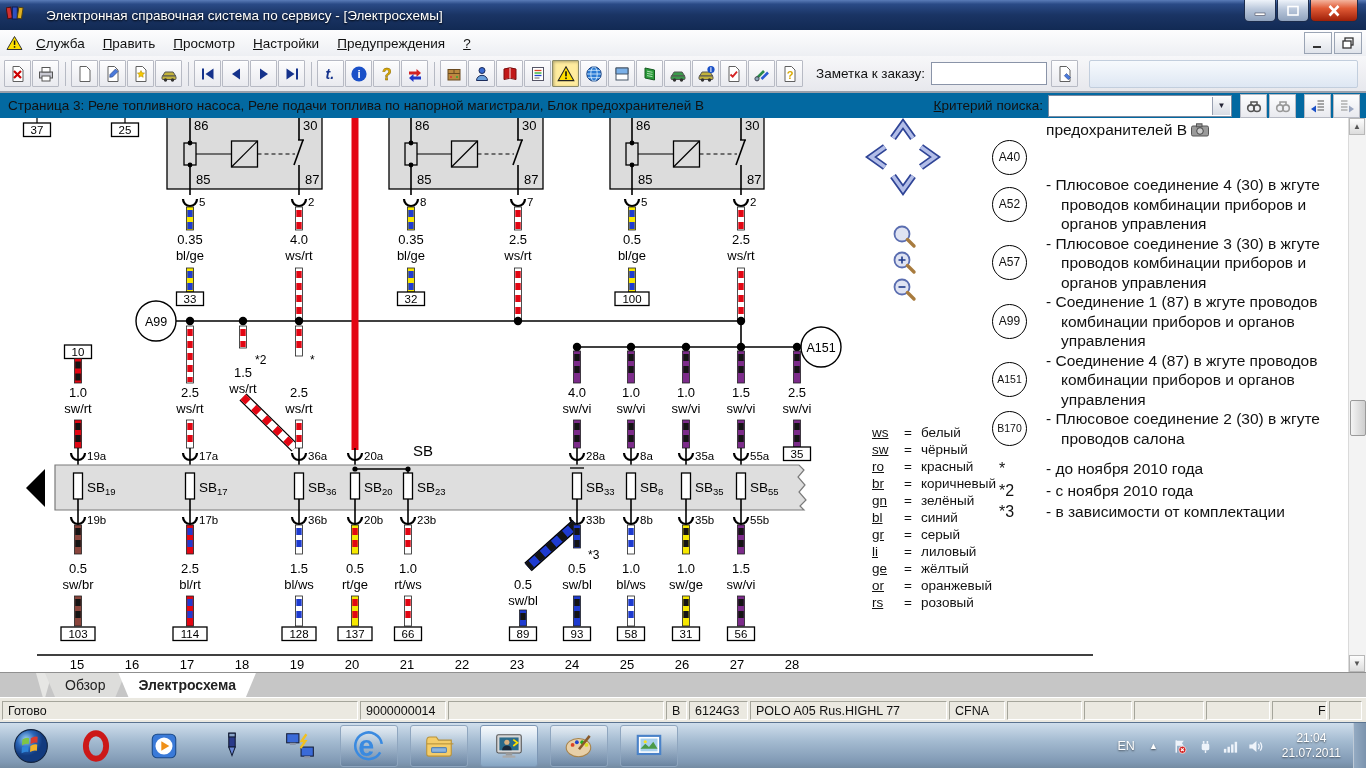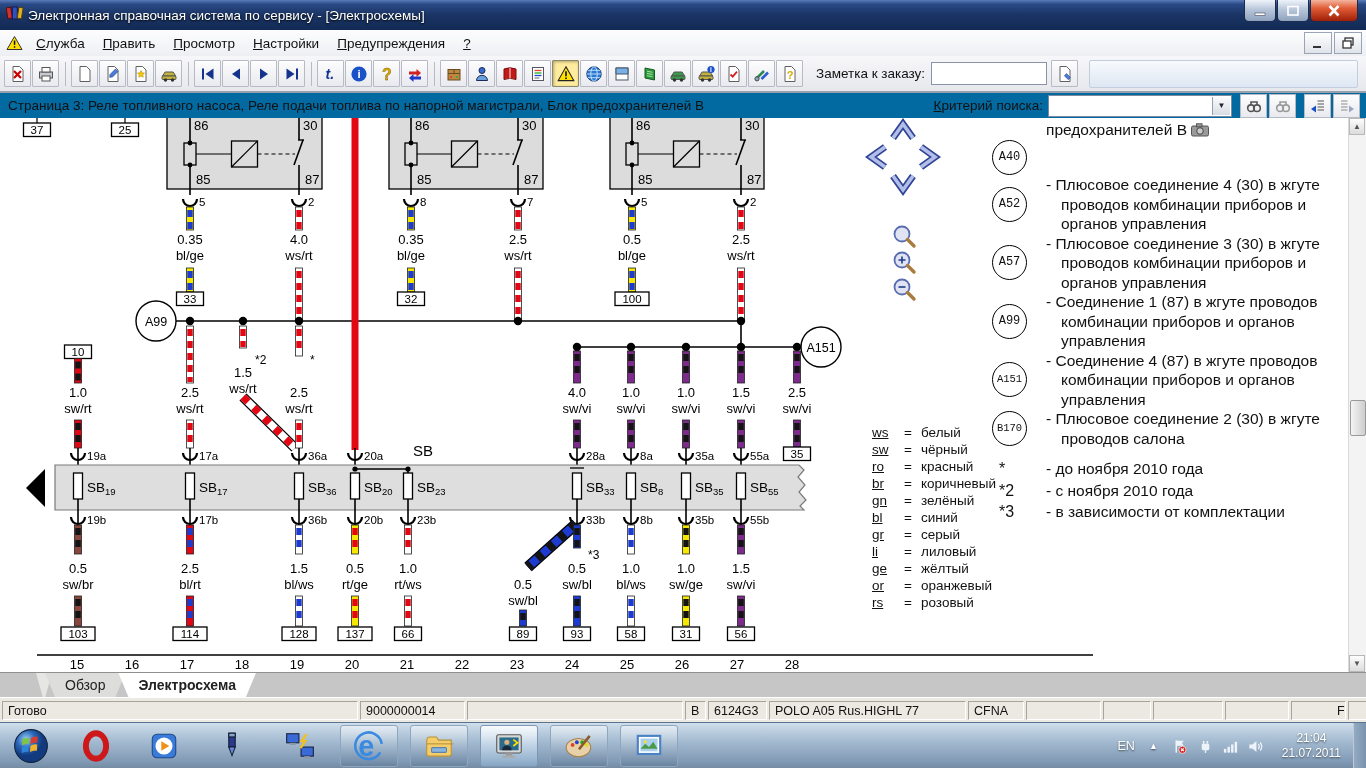--- a/index.html
+++ b/index.html
@@ -2,21 +2,21 @@
 <html><head>
 <meta charset="utf-8">
 <style>
   html,body{margin:0;padding:0;background:#444;}
   #screen{width:1366px;height:768px;position:relative;overflow:hidden;background:#fff;
     font-family:"Liberation Sans",sans-serif;color:#111;}
   
   #titlebar{position:absolute;top:0;left:0;right:0;height:30px;
     background:linear-gradient(#5a7cb8 0%,#2a4a86 14%,#1a3464 50%,#122a54 100%);
     display:flex;align-items:center;padding-left:6px;color:#fff;}
-  #title-text{font-size:13.5px;margin-left:4px;text-shadow:0 1px 2px #000;white-space:nowrap;}
+  #title-text{font-size:13.5px;margin-left:22px;text-shadow:0 1px 2px #000;white-space:nowrap;}
   .wbtns{position:absolute;right:8px;top:0;display:flex;}
   .wb{width:30px;height:21px;margin-left:1px;border:1px solid #1c2c4c;border-top:none;
     border-radius:0 0 5px 5px;background:linear-gradient(#eef3fa,#b8c6da 45%,#8fa2bd);
     display:flex;align-items:center;justify-content:center;}
   .wb.close{width:46px;background:linear-gradient(#f4b49e,#e05a35 40%,#9e1f08);}
   
   #menubar{position:absolute;top:30px;left:0;right:0;height:26px;
     background:linear-gradient(#fdfdfe,#edeff3);border-bottom:1px solid #c3c7cf;
     display:flex;align-items:center;padding-left:4px;font-size:13.5px;}
   .mitem{padding:3px 9px;cursor:default;}
@@ -53,21 +53,21 @@
   .srchgap{width:6px;}
   
   #main{position:absolute;top:118px;left:0;width:1366px;height:554px;background:#fff;}
   #diagram-host{position:absolute;left:0;top:0;width:1100px;height:554px;}
   #diagram-host text{font-family:"Liberation Sans",sans-serif;fill:#000;}
   
   #legend{position:absolute;left:992px;top:2px;width:372px;font-size:15.5px;line-height:19.5px;}
   .lrow{display:flex;align-items:center;}
   .lref{width:54px;flex:none;display:flex;align-items:center;}
   .lcircle{width:33px;height:33px;border:1.4px solid #000;border-radius:50%;
-    display:flex;align-items:center;justify-content:center;font-size:12px;background:transparent;font-family:Liberation Mono, monospace;}
+    display:flex;align-items:center;justify-content:center;font-size:12px;background:transparent;}
   .lcircle.small{font-size:10.5px;}
   .ltext{width:315px;padding-left:15px;text-indent:-15px;}
   .ltext:not(.cont)::before{content:"-  ";}
   .lmark{width:54px;flex:none;font-size:16px;padding-left:7px;box-sizing:border-box;}
   .lrow.fn{min-height:21.5px;}
   .fngroup{margin-top:10px;}
   
   #colortable{position:absolute;left:872px;top:306px;font-size:13.5px;line-height:17px;}
   .crow{display:flex;height:17px;align-items:center;}
   .ccode{width:32px;text-decoration:underline;}.ceq{width:17px;}
@@ -988,21 +988,21 @@
   <div id="tabbar">
     <div class="tabstub"></div>
     <span id="tabs-host" style="display:flex;">
         <div class="tab">Обзор</div>
         <div class="tab active">Электросхема</div>
       </span>
   </div>
 
   <div id="statusbar">
       <div class="scell" style="width: 356px;">Готово</div>
-      <div class="scell" style="width: 105px;">9000000014</div>
+      <div class="scell" style="width: 86px;">9000000014</div>
       <div class="scell" style="width: 216px;"></div>
       <div class="scell" style="width: 21px;">В</div>
       <div class="scell" style="width: 59px;">6124G3</div>
       <div class="scell" style="width: 197px;">POLO A05 Rus.HIGHL 77</div>
       <div class="scell" style="width: 56px;">CFNA</div>
       <div class="scell" style="width: 75px;"></div>
       <div class="scell" style="width: 48px;"></div>
       <div class="scell" style="width: 70px;"></div>
       <div class="scell" style="width: 64px;"></div>
       <div class="scell" style="width: 55px; padding-left: 45px;">FSA</div>

